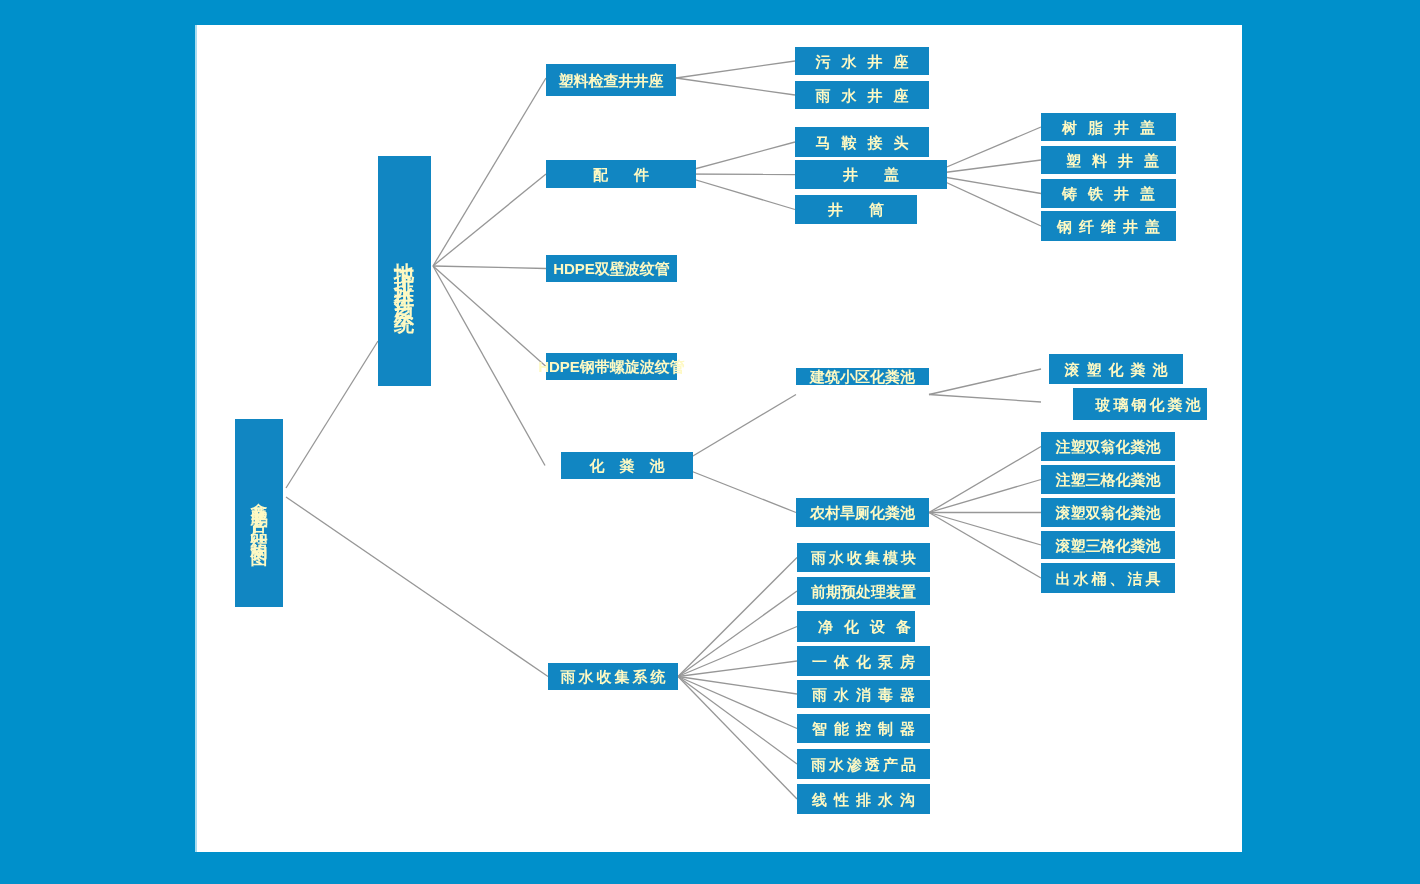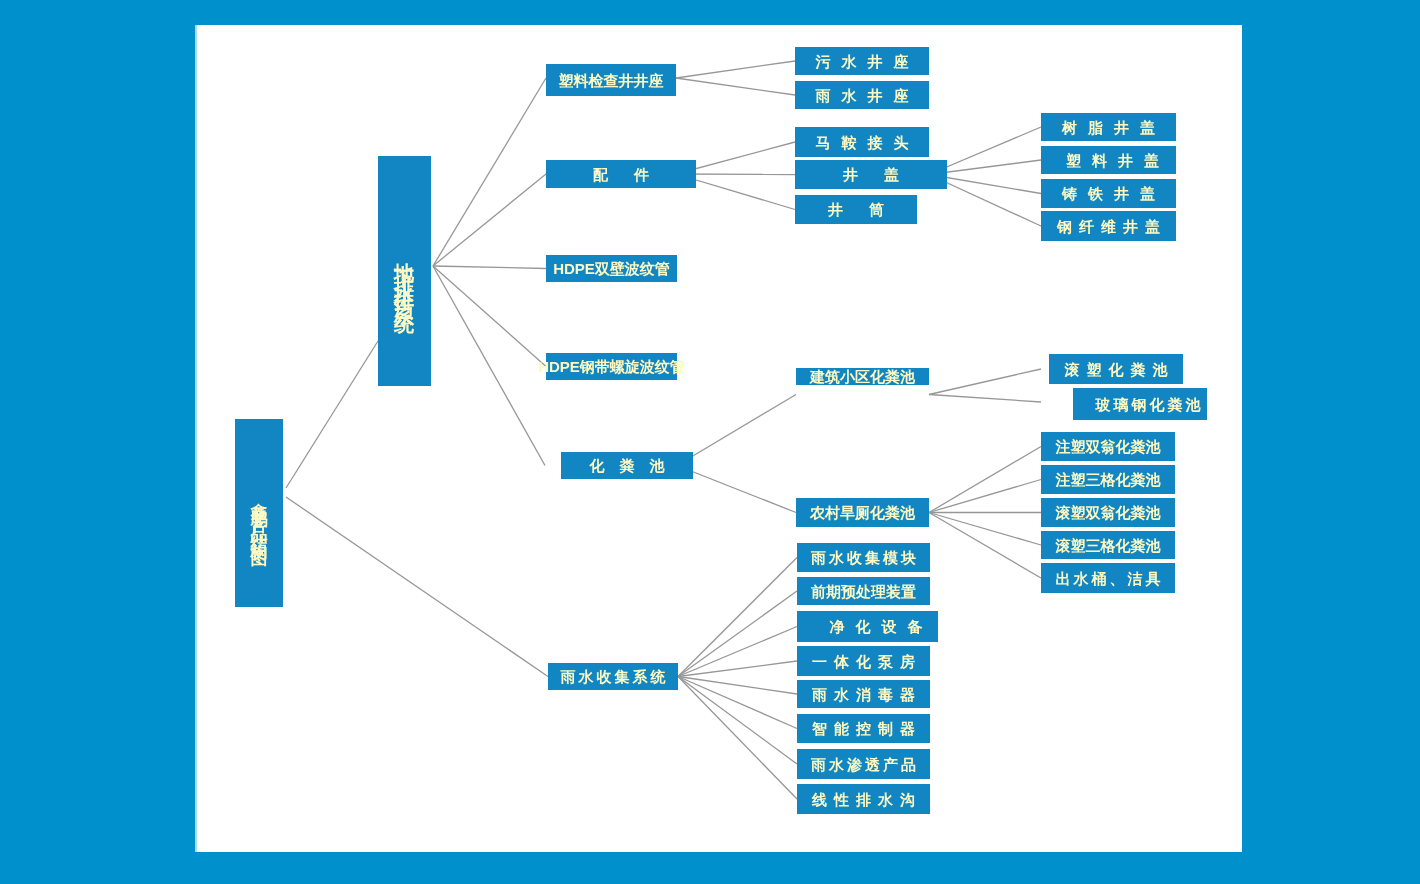--- a/index.html
+++ b/index.html
@@ -88,18 +88,18 @@
 <div class="node" style="left: 796px; top: 498px; width: 133px; height: 29px;">农村旱厕化粪池</div>
 <div class="node" style="left: 1041px; top: 354px; width: 134px; height: 30px; letter-spacing: 7px; padding-left: 7px; margin-left: 8px;">滚塑化粪池</div>
 <div class="node" style="left: 1041px; top: 388px; width: 134px; height: 32px; letter-spacing: 3px; padding-left: 19px; margin-left: 32px;">玻璃钢化粪池</div>
 <div class="node" style="left: 1041px; top: 432px; width: 134px; height: 29px;">注塑双翁化粪池</div>
 <div class="node" style="left: 1041px; top: 465px; width: 134px; height: 29px;">注塑三格化粪池</div>
 <div class="node" style="left: 1041px; top: 498px; width: 134px; height: 29px;">滚塑双翁化粪池</div>
 <div class="node" style="left: 1041px; top: 531px; width: 134px; height: 28px;">滚塑三格化粪池</div>
 <div class="node" style="left: 1041px; top: 563px; width: 134px; height: 30px; letter-spacing: 3px; padding-left: 3px;">出水桶、洁具</div>
 <div class="node" style="left: 797px; top: 543px; width: 133px; height: 29px; letter-spacing: 3px; padding-left: 3px;">雨水收集模块</div>
 <div class="node" style="left: 797px; top: 577px; width: 133px; height: 28px;">前期预处理装置</div>
-<div class="node" style="left: 797px; top: 611px; width: 141px; height: 31px; letter-spacing: 11px; padding-left: 28px;">净化设备</div>
+<div class="node" style="left: 797px; top: 611px; width: 118px; height: 31px; letter-spacing: 11px; padding-left: 28px;">净化设备</div>
 <div class="node" style="left: 797px; top: 646px; width: 133px; height: 30px; letter-spacing: 7px; padding-left: 7px;">一体化泵房</div>
 <div class="node" style="left: 797px; top: 680px; width: 133px; height: 28px; letter-spacing: 7px; padding-left: 7px;">雨水消毒器</div>
 <div class="node" style="left: 797px; top: 714px; width: 133px; height: 29px; letter-spacing: 7px; padding-left: 7px;">智能控制器</div>
 <div class="node" style="left: 797px; top: 749px; width: 133px; height: 30px; letter-spacing: 3px; padding-left: 3px;">雨水渗透产品</div>
 <div class="node" style="left: 797px; top: 784px; width: 133px; height: 30px; letter-spacing: 7px; padding-left: 7px;">线性排水沟</div>
 
 </body></html>

